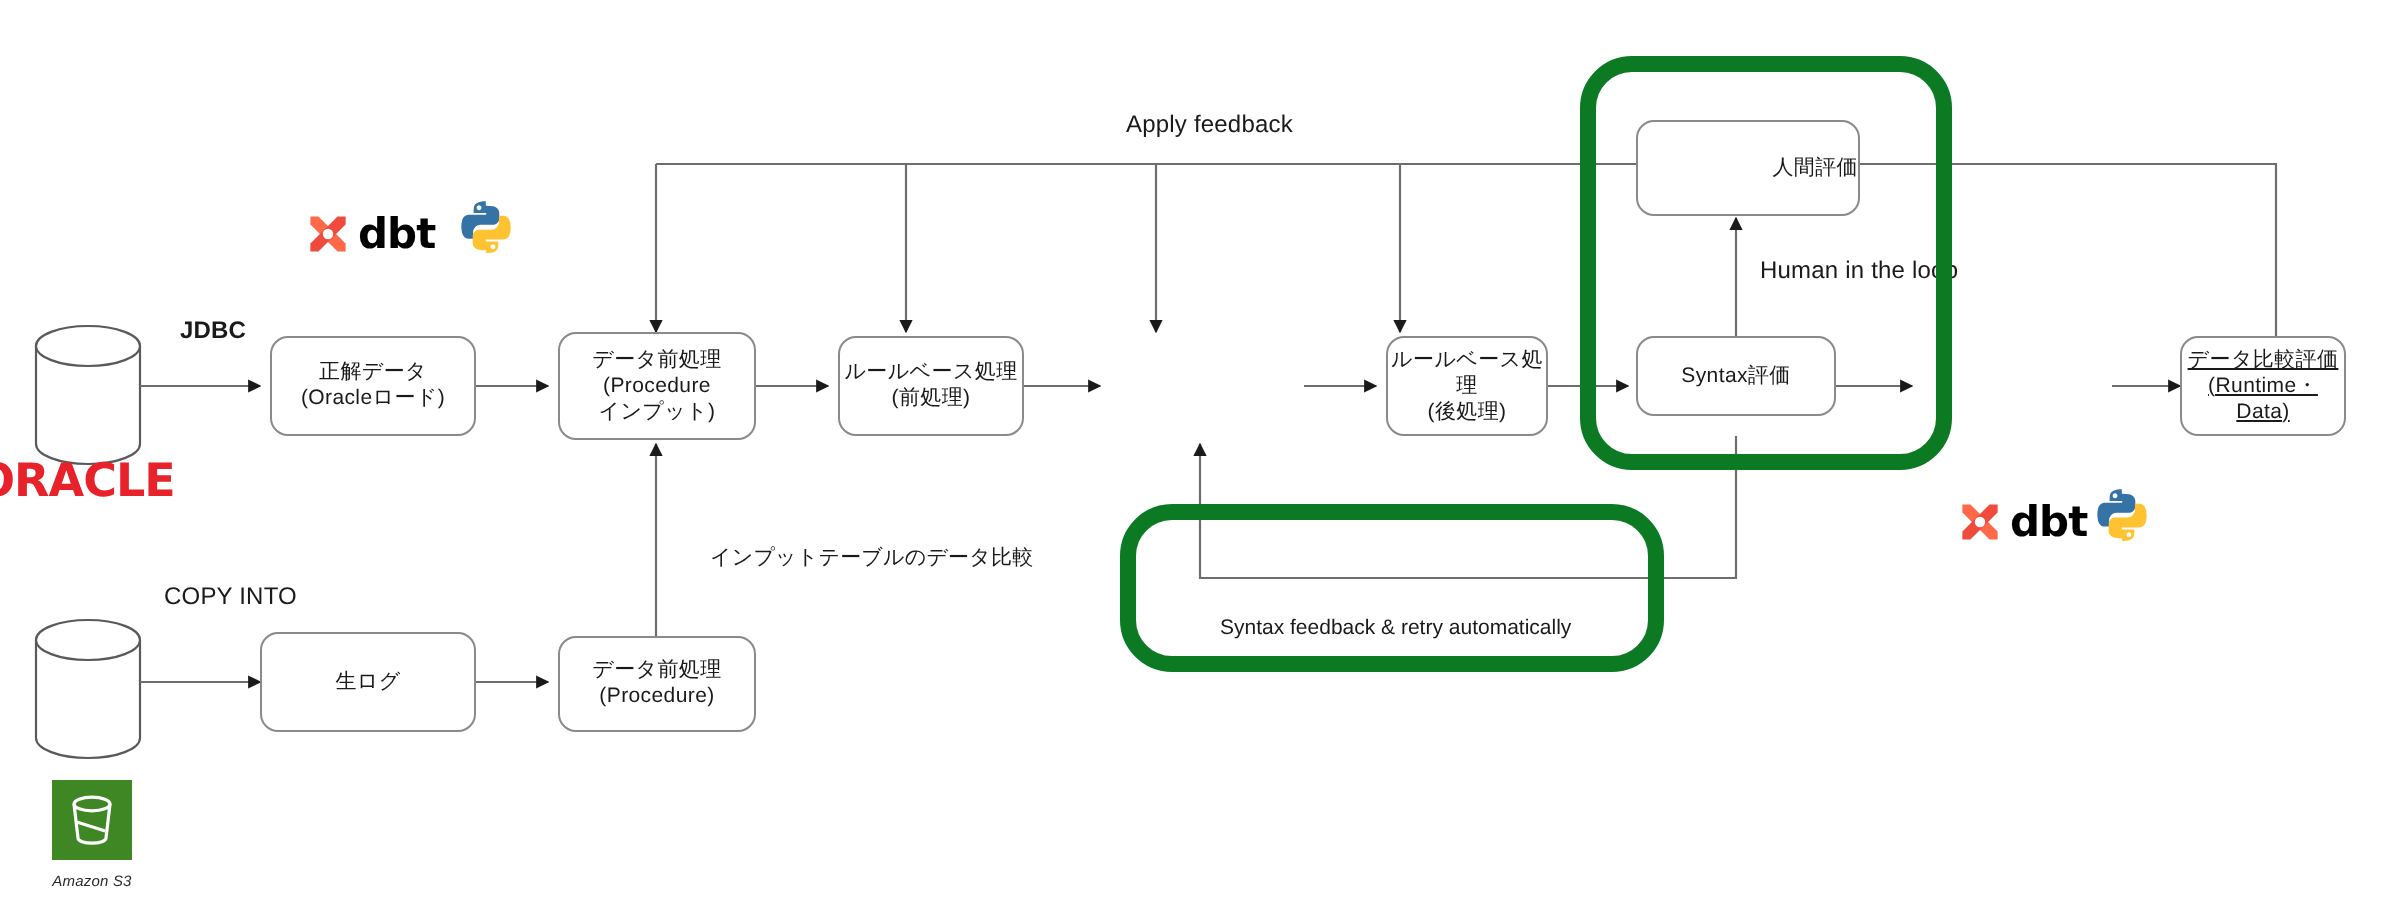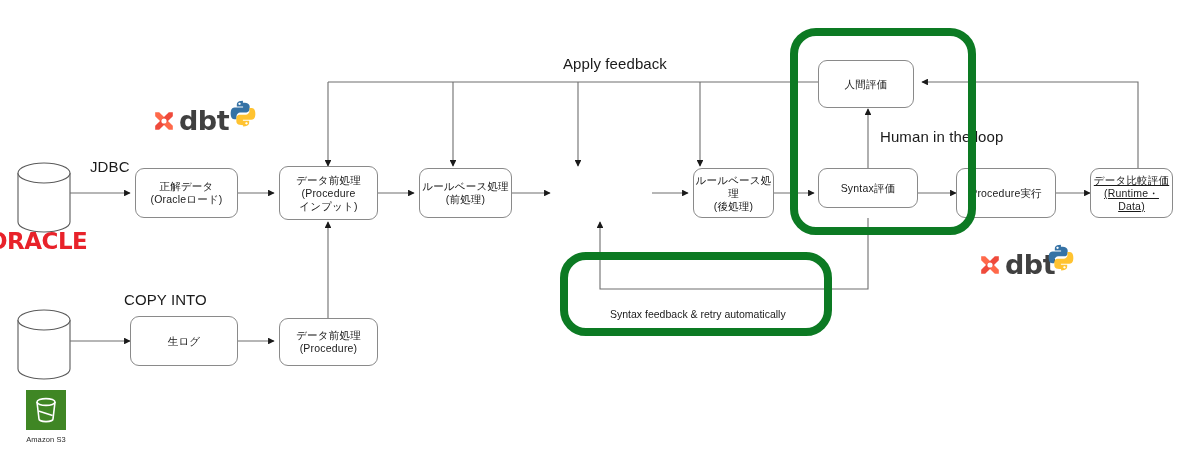--- a/index.html
+++ b/index.html
@@ -36,21 +36,21 @@
     text-align: center;
     font-size: 10.5px;
     line-height: 13px;
     color: #1a1a1a;
     letter-spacing: 0.2px;
     z-index: 3;
   }
   .node span { display: block; }
   .edge-label {
     position: absolute;
-    font-size: 15px;
+    font-size: 12px;
     color: #1a1a1a;
     white-space: nowrap;
     z-index: 4;
     letter-spacing: 0.1px;
   }
   .edge-label.jp { font-size: 10.5px; }
   .green-box {
     position: absolute;
     box-sizing: border-box;
     border: 8px solid #0c7a23;
@@ -70,31 +70,32 @@
   .logo {
     position: absolute;
     z-index: 4;
   }
   .logo-dbt {
     display: flex;
     align-items: center;
     gap: 3px;
   }
   .dbt-word {
-    font-size: 27px;
+    font-size: 21px;
     font-weight: bold;
-    color: #404040;
+    color: #000000;
     letter-spacing: -0.5px;
     font-family: "DejaVu Sans", sans-serif;
   }
   .s3-wrap {
     position: absolute;
     z-index: 4;
     text-align: center;
     width: 64px;
+    font-style: italic;
   }
   .s3-caption {
     font-size: 7.5px;
     color: #2b2b2b;
     margin-top: 1px;
     letter-spacing: 0.1px;
   }
   .oracle-wrap { position: absolute; z-index: 4; }
   .oracle-word {
     font-size: 23px;
@@ -186,31 +187,26 @@
       <span>(後処理)</span>
     </div>
   </div>
 
   <div class="node" style="left:818px; top:168px; width:100px; height:40px;">
     <div>
       <span>Syntax評価</span>
     </div>
   </div>
 
-  <div class="node" style="left:818px; top:60px; width:96px; height:48px;">
+  <div class="node" style="left:818px; top:60px; width:112px; height:48px;justify-content:flex-end;">
     <div>
       <span>人間評価</span>
     </div>
   </div>
 
-  <div class="node" style="left:956px; top:168px; width:100px; height:50px;">
-    <div>
-      <span>Procedure実行</span>
-    </div>
-  </div>
 
   <div class="node" style="left:1090px; top:168px; width:83px; height:50px;text-decoration:underline;">
     <div>
       <span>データ比較評価</span>
       <span>(Runtime・Data)</span>
     </div>
   </div>
 
   <div class="node" style="left:130px; top:316px; width:108px; height:50px;">
     <div>
@@ -218,28 +214,29 @@
     </div>
   </div>
 
   <div class="node" style="left:279px; top:318px; width:99px; height:48px;">
     <div>
       <span>データ前処理</span>
       <span>(Procedure)</span>
     </div>
   </div>
 
-  <div class="edge-label" style="left:90px; top:158px;">JDBC</div>
-
-  <div class="edge-label" style="left:82px; top:291px;margin-left:42px;">COPY INTO</div>
+  <div class="edge-label" style="left:90px; top:158px;font-weight:bold;">JDBC</div>
+
+  <div class="edge-label" style="left:82px; top:291px;">COPY INTO</div>
 
   <div class="edge-label" style="left:563px; top:55px;">Apply feedback</div>
 
   <div class="edge-label" style="left:880px; top:128px;">Human in the loop</div>
 
+  <div class="edge-label jp" style="left:355px; top:272px;">インプットテーブルのデータ比較</div>
 
   <div class="green-box" style="left:790px; top:28px; width:186px; height:207px;"></div>
 
   <div class="green-box" style="left:560px; top:252px; width:272px; height:84px;"></div>
 
   <div class="green-label" style="left:610px; top:284px;">Syntax feedback &amp; retry automatically</div>
 
   <div class="logo logo-dbt" style="left:152px; top:105px;">
     <svg width="24" height="24" viewBox="0 0 24 24">
       <path d="M3.2 3.2 L7.2 3.2 L20.8 16.8 L20.8 20.8 L16.8 20.8 L3.2 7.2 Z" fill="#ff694a"></path>

